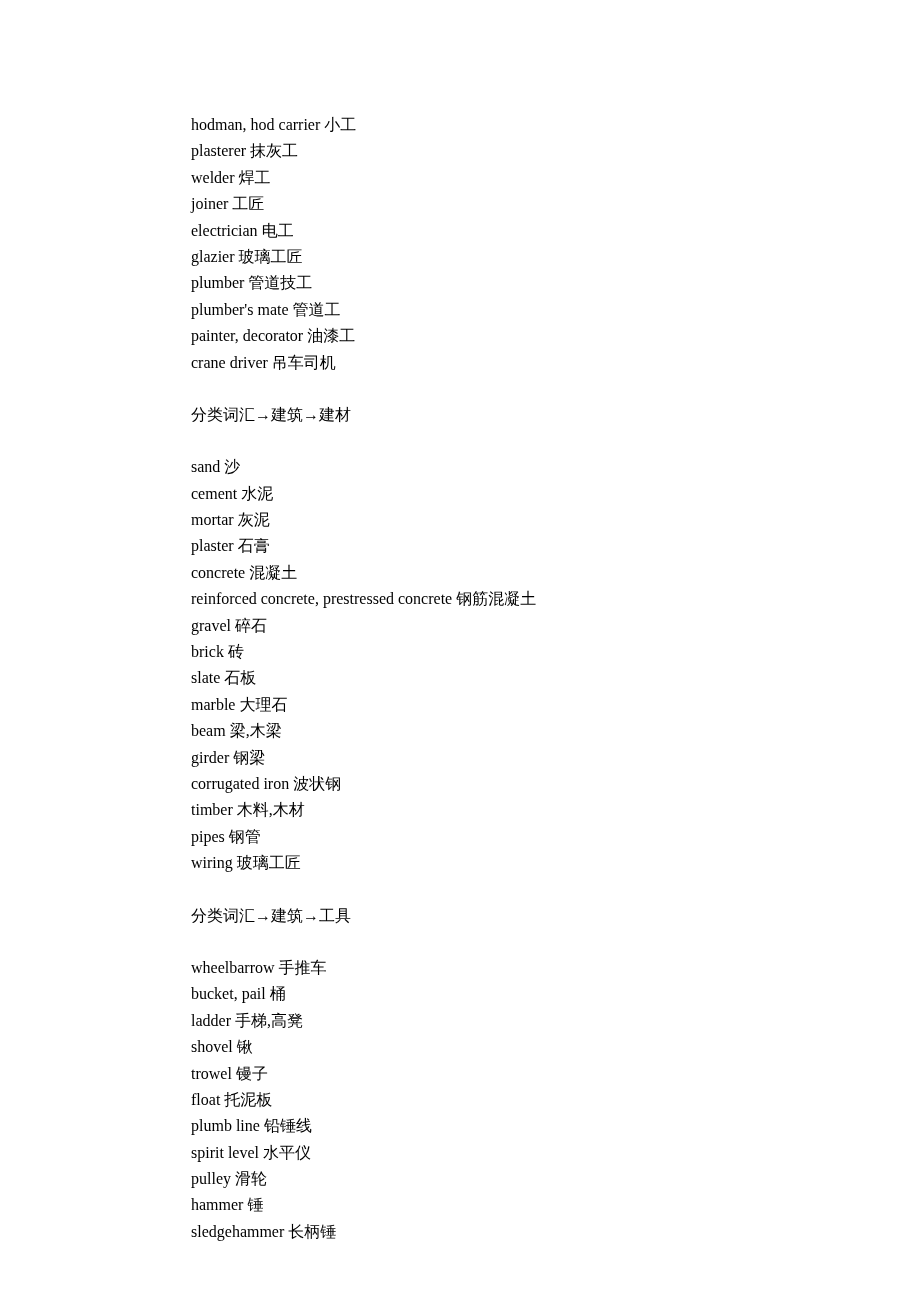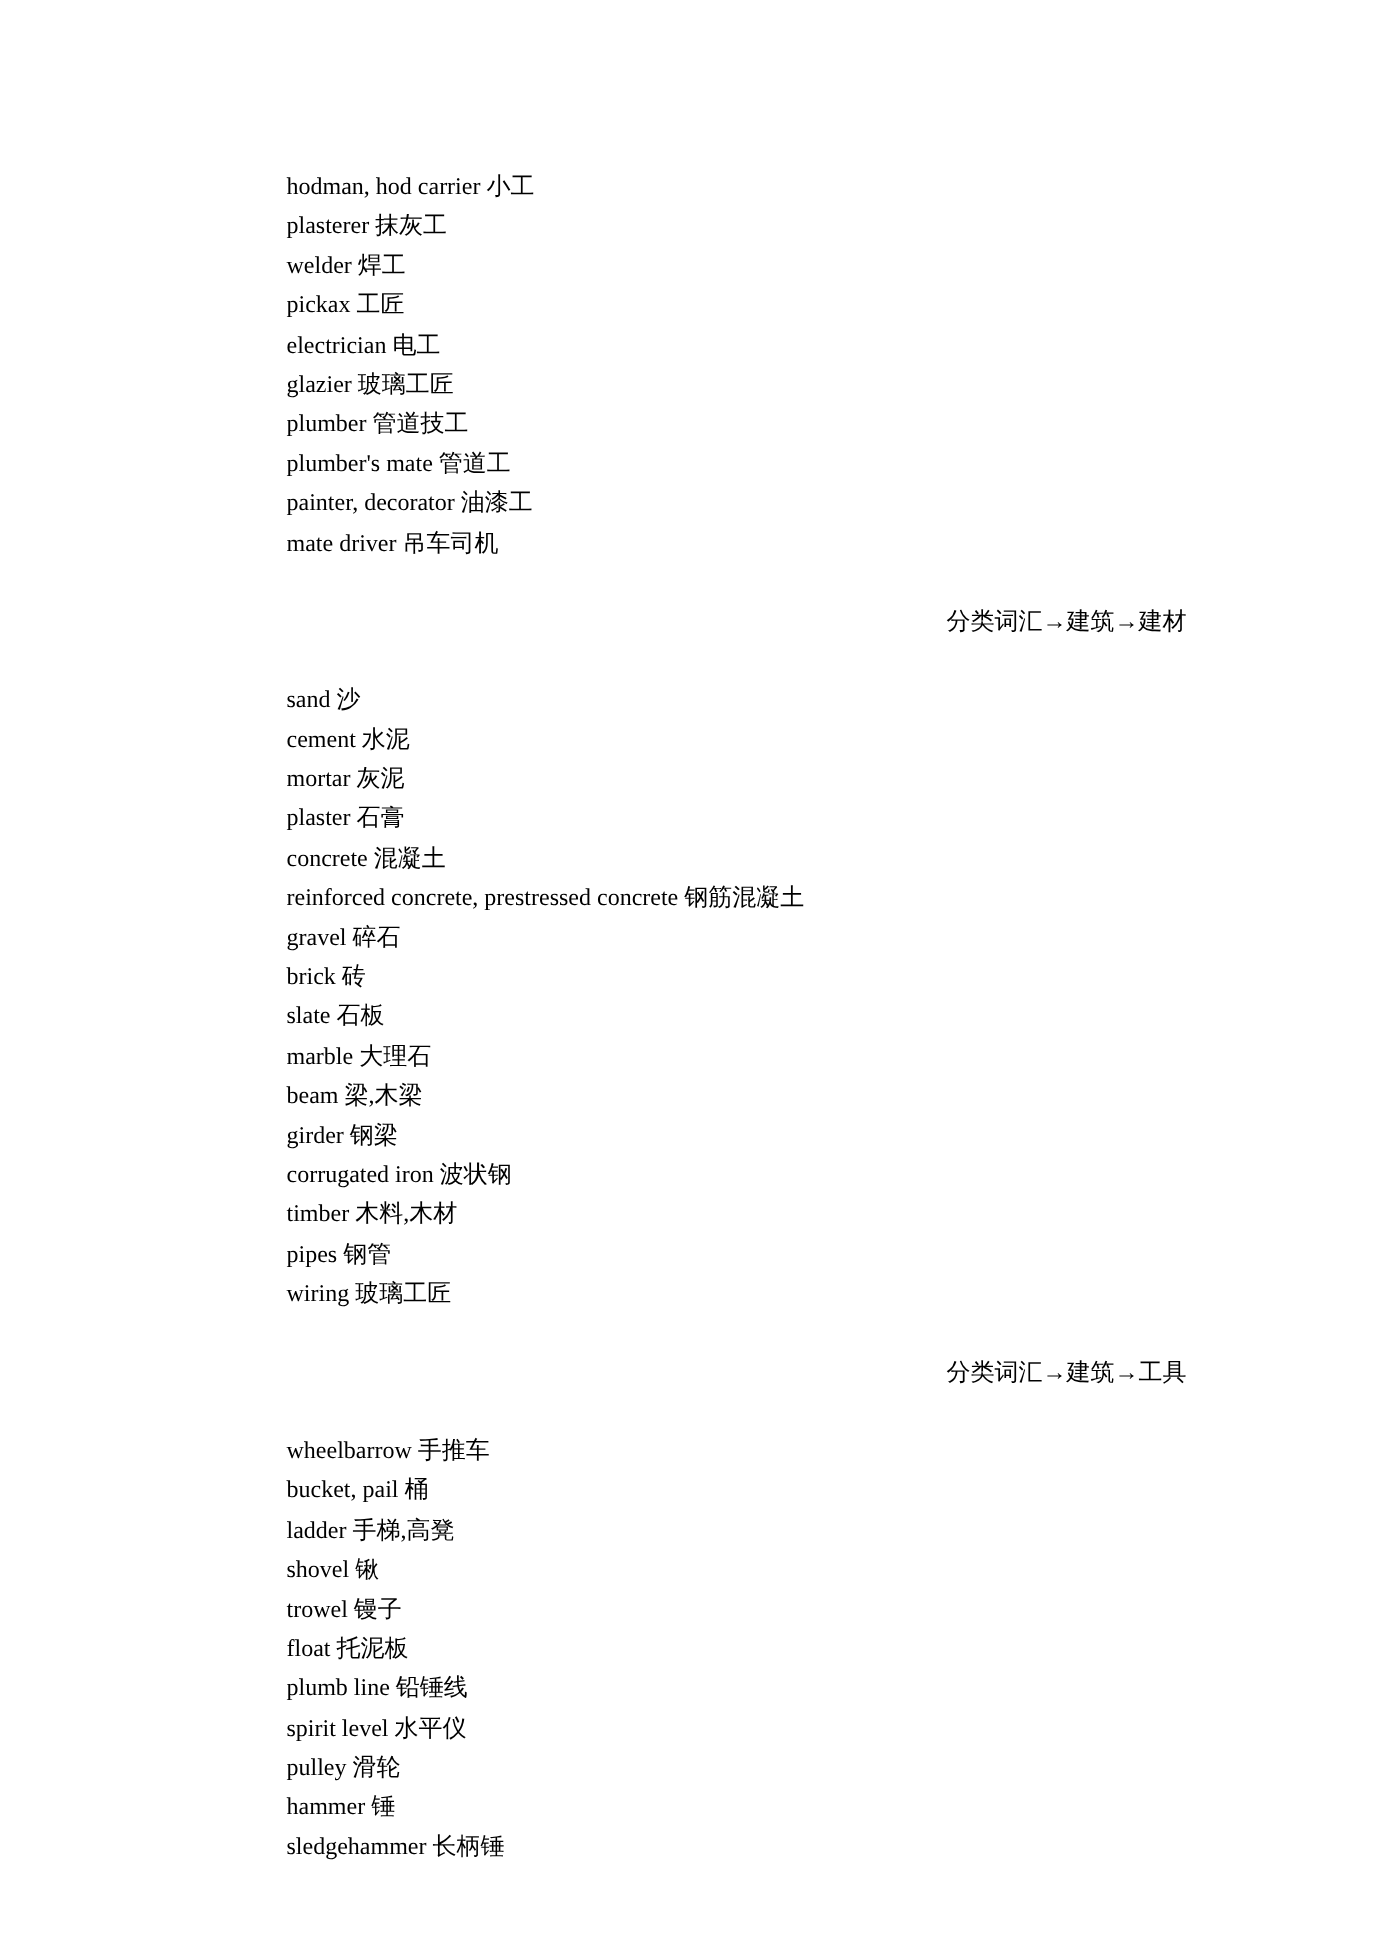--- a/index.html
+++ b/index.html
@@ -16,37 +16,36 @@
     padding: 112px 0 0 154px;
     width: 600px;
     margin-left: 37px;
   }
   .entry {
     white-space: nowrap;
   }
   .section-heading {
     margin-top: 26px;
     margin-bottom: 26px;
-    text-align: right;
   }
 </style>
 </head>
 <body>
 
 <div class="page" id="page-root">
     <div class="entry"><span>hodman, hod carrier</span><span>  </span><span>小工</span></div>
     <div class="entry"><span>plasterer</span><span>  </span><span>抹灰工</span></div>
     <div class="entry"><span>welder</span><span>  </span><span>焊工</span></div>
-    <div class="entry"><span>pickax</span><span>  </span><span>工匠</span></div>
+    <div class="entry"><span>joiner</span><span>  </span><span>工匠</span></div>
     <div class="entry"><span>electrician</span><span>  </span><span>电工</span></div>
     <div class="entry"><span>glazier</span><span>  </span><span>玻璃工匠</span></div>
     <div class="entry"><span>plumber</span><span>  </span><span>管道技工</span></div>
     <div class="entry"><span>plumber's mate</span><span>  </span><span>管道工</span></div>
     <div class="entry"><span>painter, decorator</span><span>  </span><span>油漆工</span></div>
-    <div class="entry"><span>mate driver</span><span>  </span><span>吊车司机</span></div>
+    <div class="entry"><span>crane driver</span><span>  </span><span>吊车司机</span></div>
     <div class="section-heading">分类词汇→建筑→建材</div>
     <div class="entry"><span>sand</span><span>  </span><span>沙</span></div>
     <div class="entry"><span>cement</span><span>  </span><span>水泥</span></div>
     <div class="entry"><span>mortar</span><span>  </span><span>灰泥</span></div>
     <div class="entry"><span>plaster</span><span>  </span><span>石膏</span></div>
     <div class="entry"><span>concrete</span><span>  </span><span>混凝土</span></div>
     <div class="entry"><span>reinforced concrete, prestressed concrete</span><span>  </span><span>钢筋混凝土</span></div>
     <div class="entry"><span>gravel</span><span>  </span><span>碎石</span></div>
     <div class="entry"><span>brick</span><span>  </span><span>砖</span></div>
     <div class="entry"><span>slate</span><span>  </span><span>石板</span></div>

